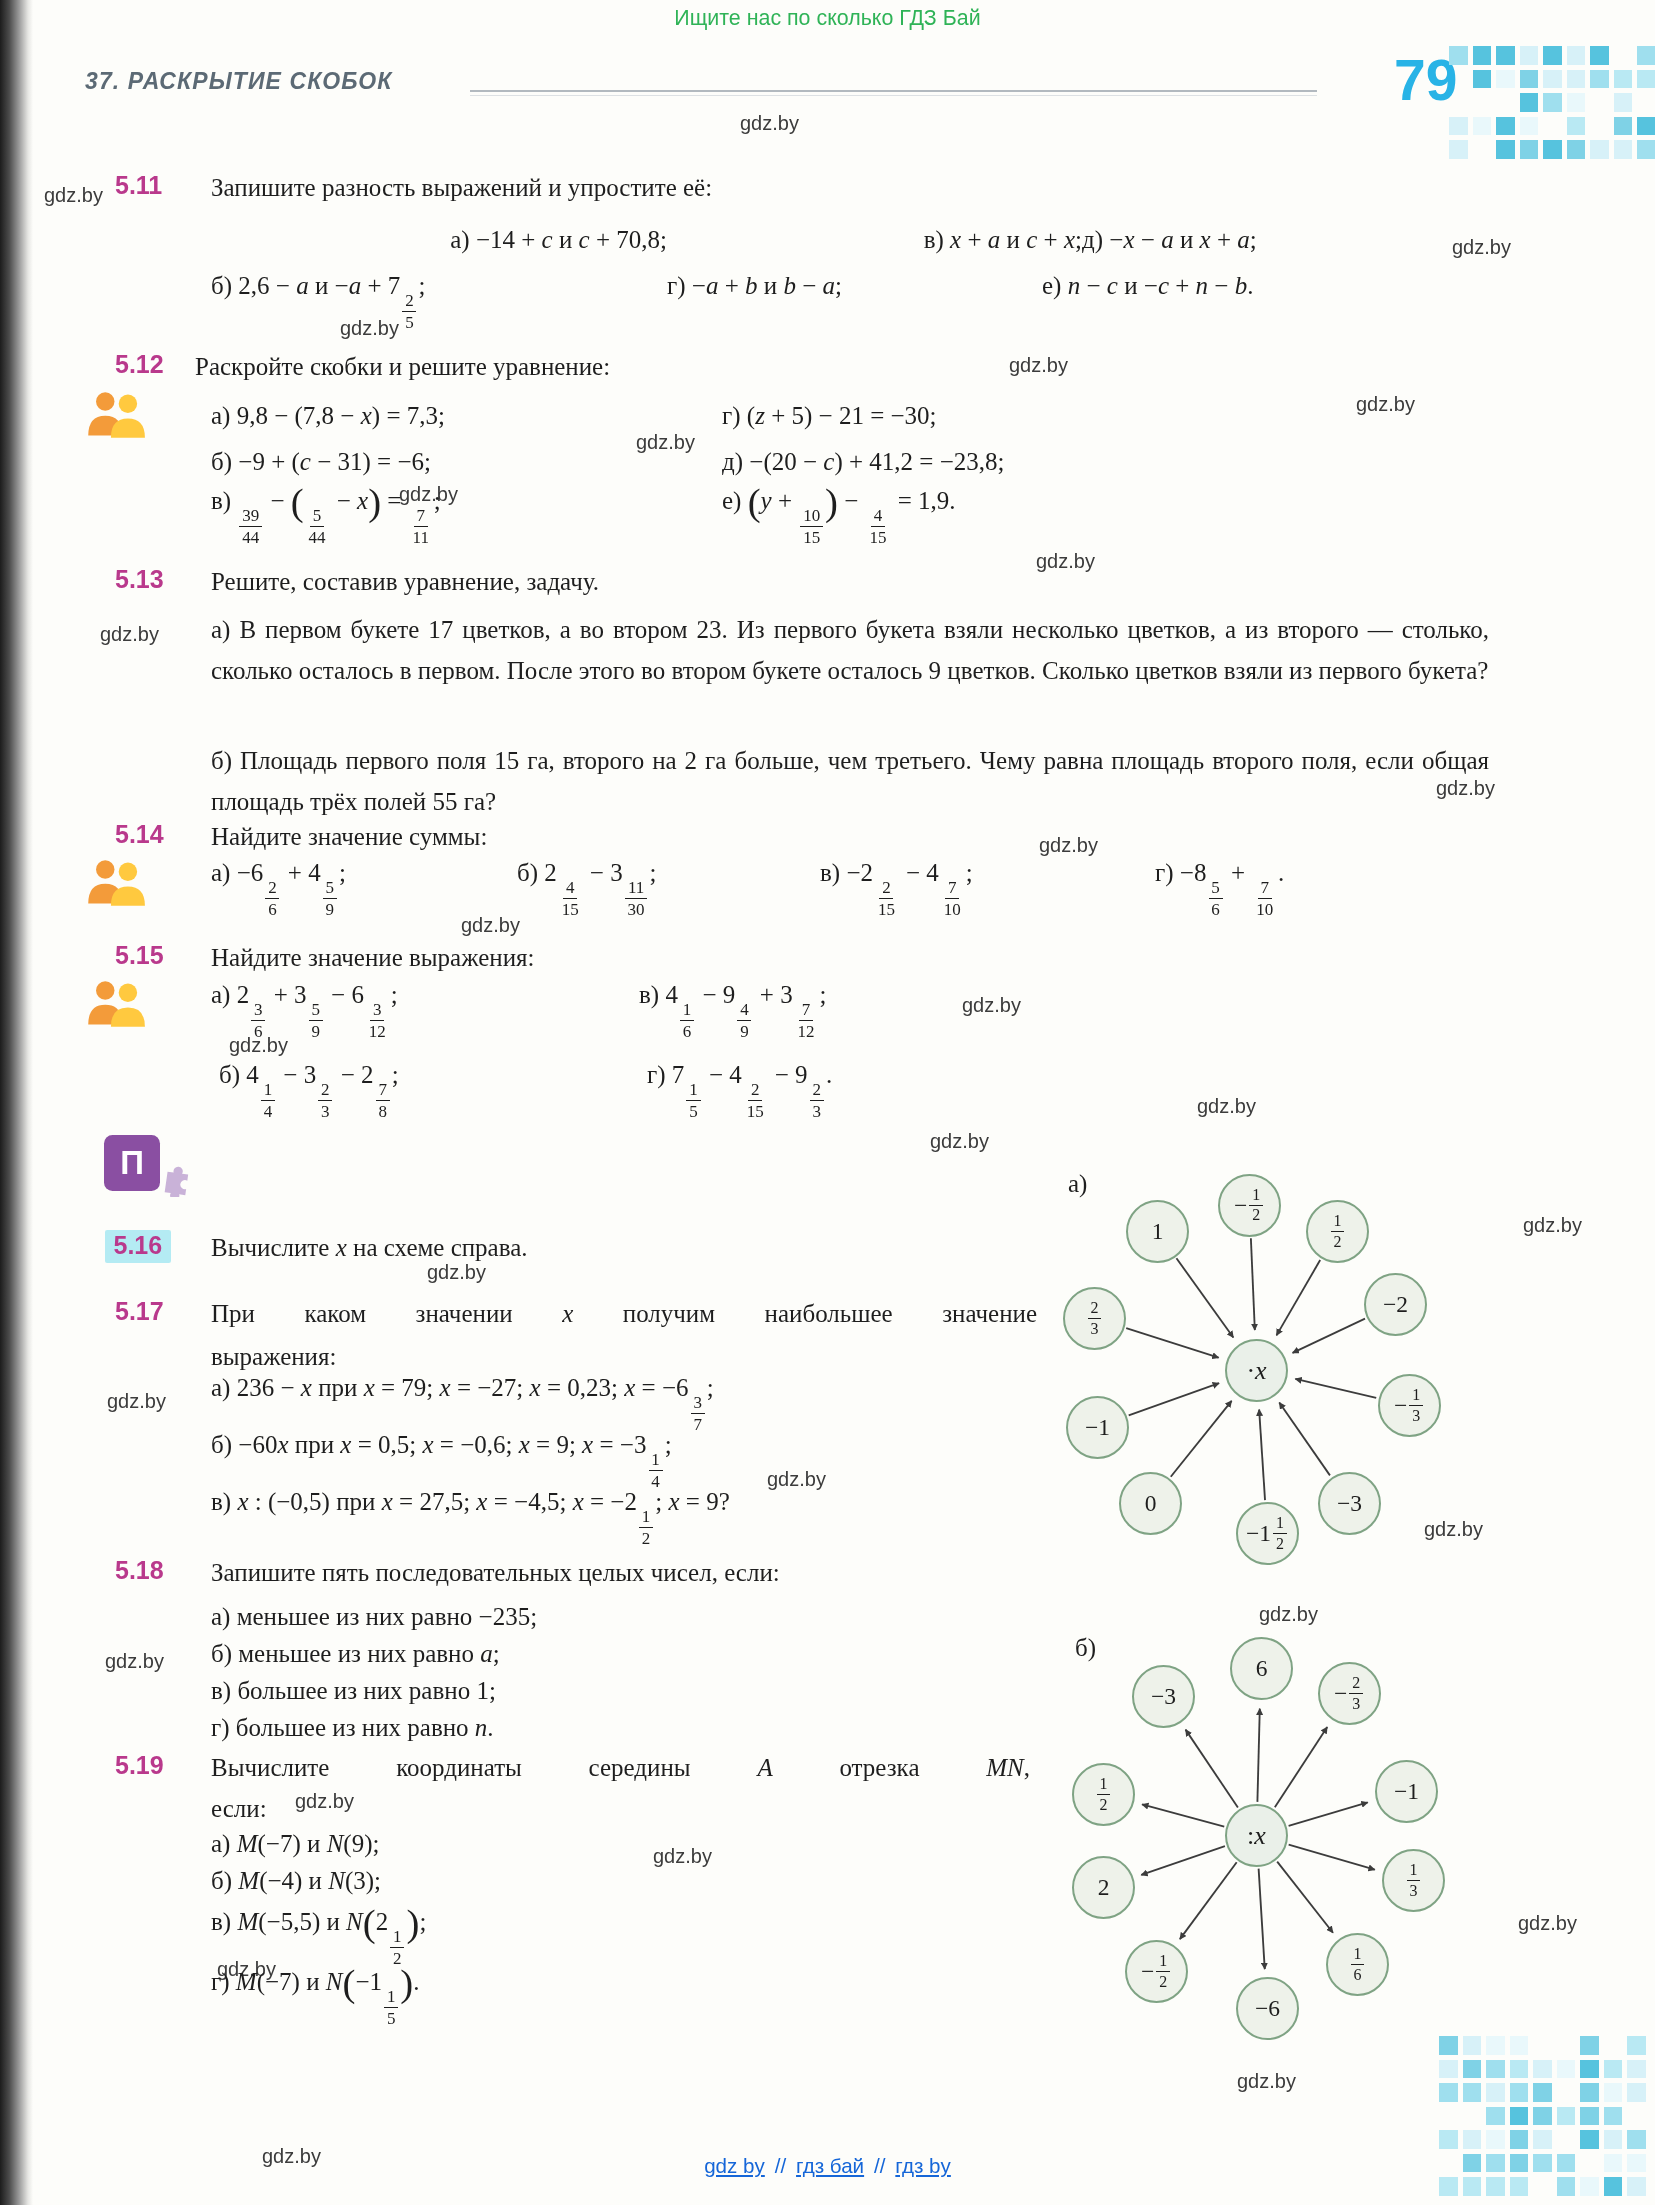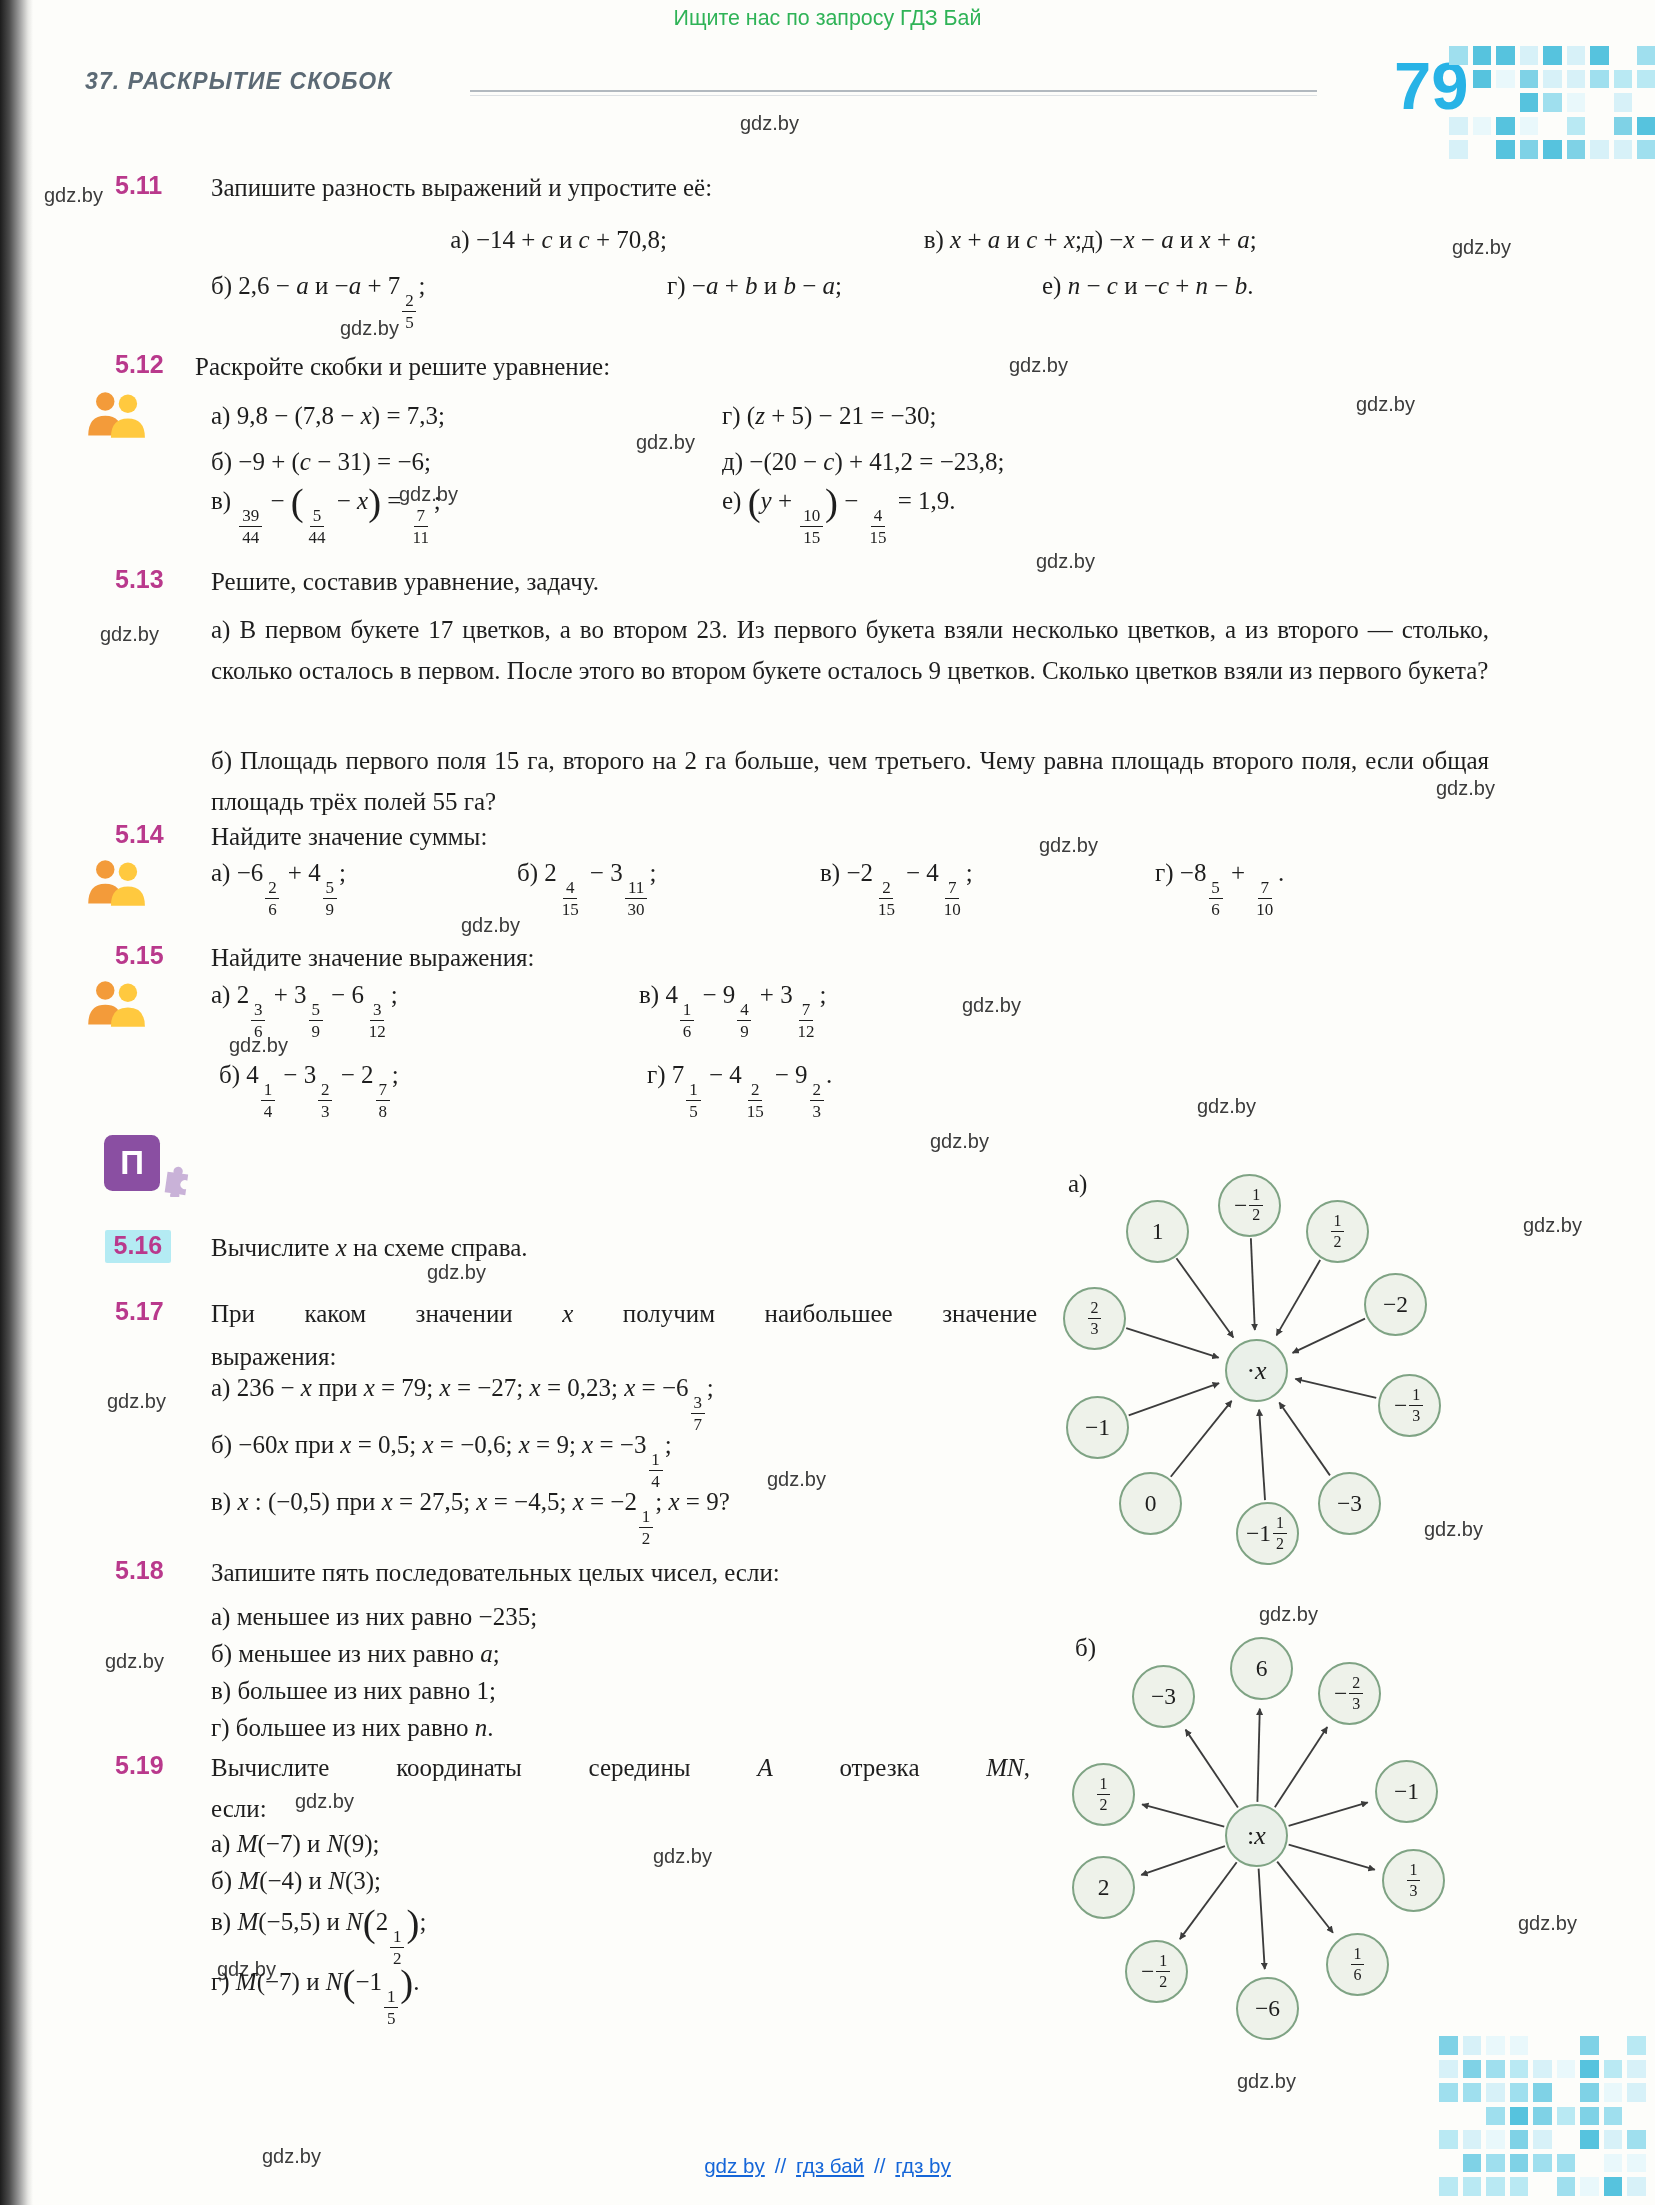--- a/index.html
+++ b/index.html
@@ -20,21 +20,21 @@
   .section-title {
     position:absolute; left:85px; top:68px;
     font-family:"Liberation Sans",sans-serif; font-style:italic; font-weight:bold;
     font-size:23px; color:#5c6a75; letter-spacing:1.1px;
   }
   .hrule1 { position:absolute; left:470px; top:90px; width:847px; height:2.1px; background:#b2b9bf; }
   .hrule2 { position:absolute; left:470px; top:95px; width:847px; height:1.4px; background:#dde1e4; }
   .page-number {
     position:absolute; left:1394px; top:47px;
     font-family:"Liberation Sans",sans-serif; font-weight:bold;
-    font-size:67px; color:#28b3e6;
+    font-size:57px; color:#28b3e6;
   }
   .mosaic { position:absolute; display:grid; gap:5px; }
   .mosq { width:18.5px; height:18.5px; }
   .watermark {
     position:absolute; font-family:"Liberation Sans",sans-serif;
     font-size:20px; color:#3c3c3c;
   }
   .pnum {
     position:absolute; font-family:"Liberation Sans",sans-serif;
     font-weight:bold; font-size:25px; color:#b9398c; white-space:nowrap;
@@ -115,21 +115,21 @@
       <div class="watermark" style="left: 1259px; top: 1603px;">gdz.by</div>
       <div class="watermark" style="left: 105px; top: 1650px;">gdz.by</div>
       <div class="watermark" style="left: 295px; top: 1790px;">gdz.by</div>
       <div class="watermark" style="left: 653px; top: 1845px;">gdz.by</div>
       <div class="watermark" style="left: 1518px; top: 1912px;">gdz.by</div>
       <div class="watermark" style="left: 217px; top: 1958px;">gdz.by</div>
       <div class="watermark" style="left: 1237px; top: 2070px;">gdz.by</div>
       <div class="watermark" style="left: 262px; top: 2145px;">gdz.by</div>
     </div>
 
-  <div class="top-note">Ищите нас по запросу ГДЗ Бай</div>
+  <div class="top-note">Ищите нас по сколько ГДЗ Бай</div>
 
   <div class="section-title">37. РАСКРЫТИЕ СКОБОК</div>
   <div class="hrule1"></div>
   <div class="hrule2"></div>
   <div class="page-number">79</div>
   <div class="mosaic" style="left: 1449px; top: 46px; grid-template-columns: repeat(9, 18.5px);">
       <span class="mosq" style="background: rgb(159, 223, 238);"></span>
       <span class="mosq" style="background: rgb(86, 195, 222);"></span>
       <span class="mosq" style="background: rgb(86, 195, 222);"></span>
       <span class="mosq" style="background: rgb(215, 241, 248);"></span>

